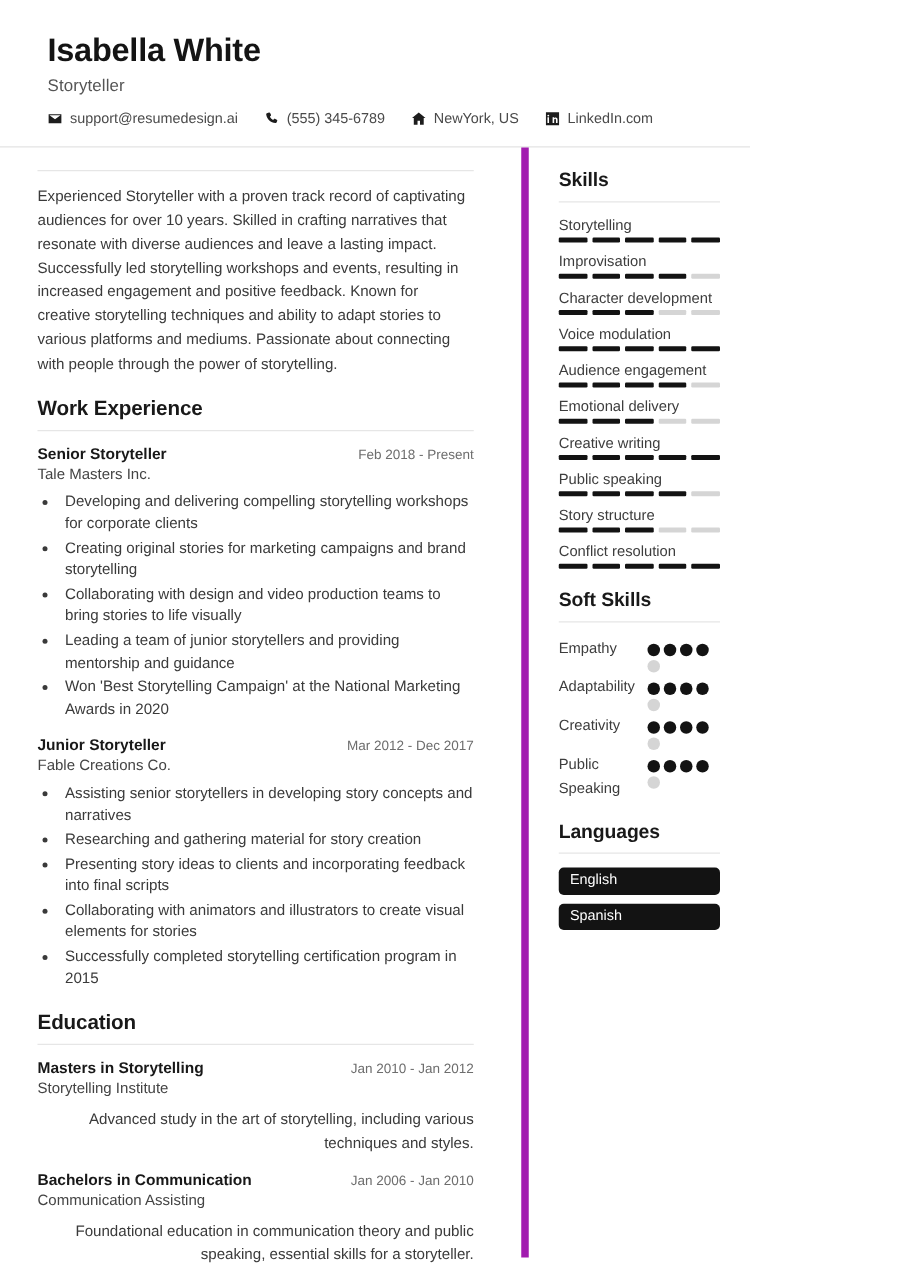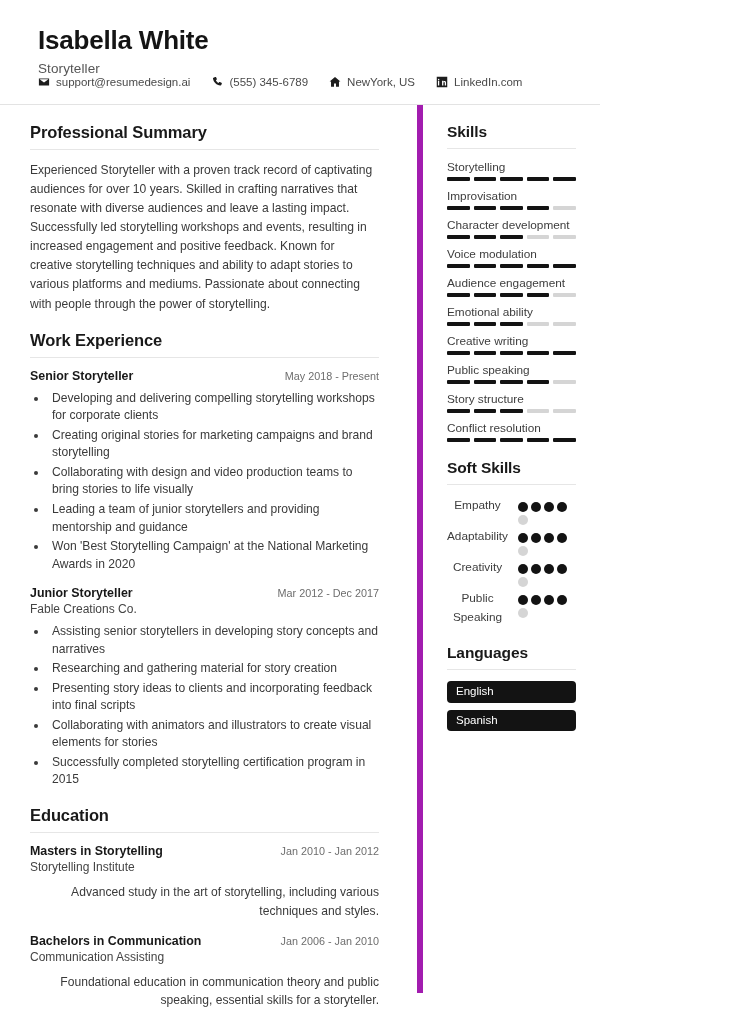--- a/index.html
+++ b/index.html
@@ -13,21 +13,21 @@
   .page { width: 600px; height: 1024px; position: relative; overflow: hidden; background:#fff; }
 
   
   .header { padding: 26px 38px 16px 38px; border-bottom: 1px solid #e3e3e3; }
   .name {
     font-size: 26px; font-weight: bold; letter-spacing: -0.2px;
     color: #141414; line-height: 1.15;
   }
   .job-title { font-size: 13.5px; color: #555; margin-top: 5px; letter-spacing: 0.1px; }
   .contacts {
-    display: flex; align-items: center;
+    margin-top: 13px; display: flex; align-items: center;
     flex-wrap: wrap; gap: 0 21px;
     font-size: 11.5px; color: #4a4a4a;
   }
   .contact { display: flex; align-items: center; gap: 6px; white-space: nowrap; }
   .contact svg { display: block; flex: none; fill: #1d1d1d; }
 
   
   .body { display: flex; align-items: stretch; height: calc(1024px - 136px); }
   .left { width: 488px; padding: 18px 38px 0 30px; }
   .right { flex: 1; padding: 18px 24px 0 24px; border-left: 6px solid #a21caf; }
@@ -59,21 +59,21 @@
   }
 
   
   .skill { margin-bottom: 2px; }
   .skill-name { font-size: 11.8px; color: #3d3d3d; margin-bottom: 3px; }
   .bar { display: flex; gap: 4px; margin-bottom: 8px; }
   .seg { height: 4px; flex: 1; border-radius: 1px; background: #d5d5d5; }
   .seg.on { background: #131313; }
 
   
-  .soft-row { display: flex; align-items: flex-start; gap: 10px; margin-bottom: 2px; text-align: center; }
+  .soft-row { display: flex; align-items: flex-start; gap: 10px; margin-bottom: 2px; }
   .soft-name { font-size: 11.8px; color: #3d3d3d; line-height: 19px; flex: 1; }
   .dots { width: 58px; display: flex; flex-wrap: wrap; gap: 3px; padding-top: 6px; }
   .dot { width: 10px; height: 10px; border-radius: 50%; background: #d5d5d5; flex: none; }
   .dot.on { background: #131313; }
 
   
   .langs { display: flex; flex-wrap: wrap; gap: 7px; flex-direction: column; }
   .lang-pill {
     background: #131313; color: #fff; font-size: 11.5px;
     padding: 4px 9px 5px 9px; border-radius: 4px; line-height: 1.1;
@@ -127,35 +127,35 @@
       </div>
 
     </div>
   </div>
 
   <div class="body">
 
     <div class="left">
 
       <div class="section">
-        <div class="sec-title">Professional Summary</div>
         <div class="rule"></div>
         <div class="summary">Experienced Storyteller with a proven track record of captivating audiences for over 10 years. Skilled in crafting narratives that resonate with diverse audiences and leave a lasting impact. Successfully led storytelling workshops and events, resulting in increased engagement and positive feedback. Known for creative storytelling techniques and ability to adapt stories to various platforms and mediums. Passionate about connecting with people through the power of storytelling.</div>
       </div>
 
       <div class="section">
         <div class="sec-title">Work Experience</div>
         <div class="rule"></div>
         <div>
 
           <div class="entry">
             <div class="entry-head">
               <span class="entry-title">Senior Storyteller</span>
-              <span class="entry-date">May 2018 - Present</span>
-            </div>
+              <span class="entry-date">Feb 2018 - Present</span>
+            </div>
+            <div class="entry-org">Tale Masters Inc.</div>
             <ul class="bullets">
               <li>Developing and delivering compelling storytelling workshops for corporate clients</li>
               <li>Creating original stories for marketing campaigns and brand storytelling</li>
               <li>Collaborating with design and video production teams to bring stories to life visually</li>
               <li>Leading a team of junior storytellers and providing mentorship and guidance</li>
               <li>Won 'Best Storytelling Campaign' at the National Marketing Awards in 2020</li>
             </ul>
           </div>
 
           <div class="entry">
@@ -254,21 +254,21 @@
               <div class="skill-name">Audience engagement</div>
               <div class="bar">
                 <div class="seg on"></div>
                 <div class="seg on"></div>
                 <div class="seg on"></div>
                 <div class="seg on"></div>
                 <div class="seg"></div>
               </div>
             </div>
             <div class="skill">
-              <div class="skill-name">Emotional ability</div>
+              <div class="skill-name">Emotional delivery</div>
               <div class="bar">
                 <div class="seg on"></div>
                 <div class="seg on"></div>
                 <div class="seg on"></div>
                 <div class="seg"></div>
                 <div class="seg"></div>
               </div>
             </div>
             <div class="skill">
               <div class="skill-name">Creative writing</div>

